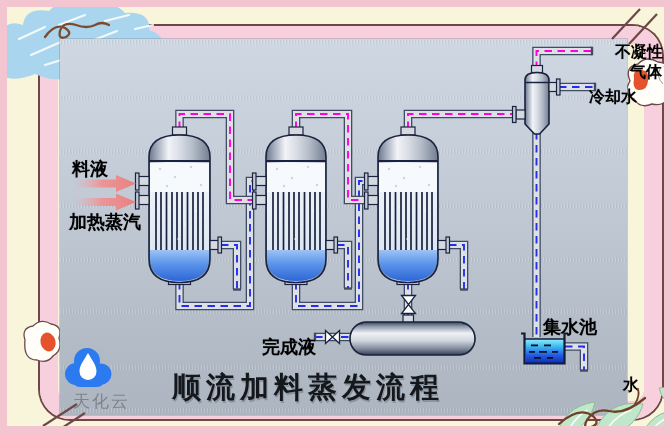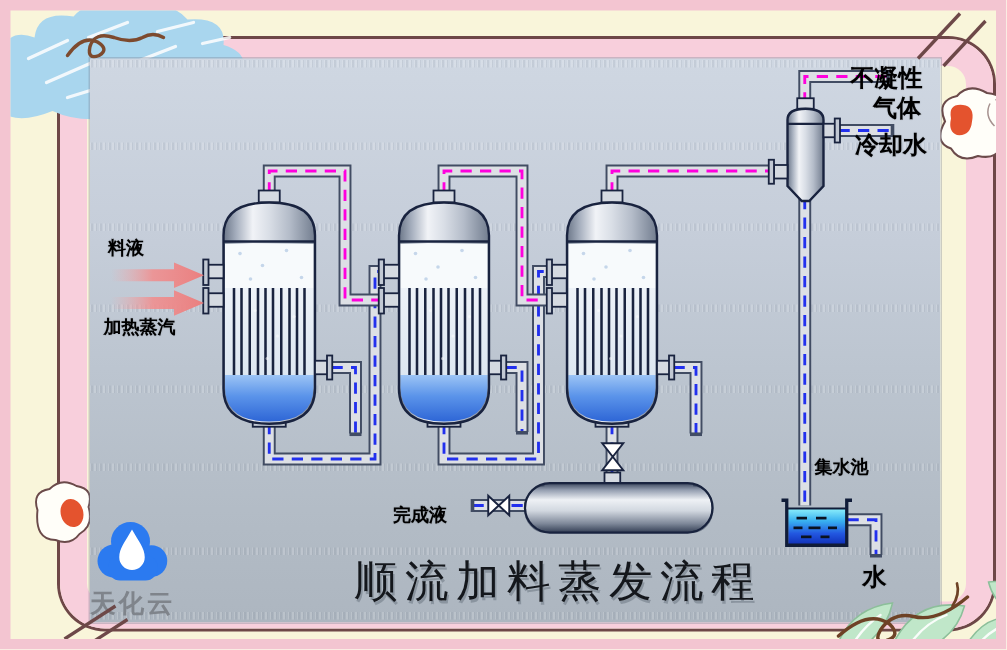--- a/index.html
+++ b/index.html
@@ -9,29 +9,29 @@
   .band{position:absolute;left:33px;top:19px;width:622px;height:393px;box-sizing:border-box;
         border:18px solid #f8cfdc;border-radius:30px;box-shadow:0 0 0 2px #6e4747;z-index:1;}
   .deco{position:absolute;z-index:2;}
   .deco.over{z-index:6;}
   .panel{position:absolute;left:53px;top:32px;width:567px;height:376px;z-index:3;
          background:linear-gradient(180deg,#cfd7e2 0%,#c6ceda 30%,#bcc5d0 55%,#b3bcc6 80%,#adb6c0 100%);
          box-shadow:0 0 0 1px rgba(120,130,145,.35);}
   .rib{position:absolute;left:0;width:100%;height:5px;opacity:.55;
        background:repeating-linear-gradient(90deg,rgba(255,255,255,.30) 0 1px,rgba(95,105,120,.18) 1px 2px,rgba(255,255,255,0) 2px 3px);}
   .diagram{position:absolute;left:0;top:0;width:567px;height:376px;}
-  .lbl{position:absolute;color:#000;font-weight:bold;font-size:12px;white-space:nowrap;z-index:5;
+  .lbl{position:absolute;color:#000;font-weight:bold;font-size:18px;white-space:nowrap;z-index:5;
        text-shadow:0 0 1px rgba(0,0,0,.25);}
-  .lbl.big{font-size:16px;}
-  .title{position:absolute;left:112px;top:329px;width:336px;text-align:right;z-index:5;
-         font-size:29px;font-weight:normal;letter-spacing:5px;color:#14171c;
+  .lbl.big{font-size:16px;margin-left:48px;}
+  .title{position:absolute;left:112px;top:329px;width:336px;text-align:left;z-index:5;
+         font-size:29px;font-weight:bold;letter-spacing:5px;color:#14171c;
          text-shadow:1px 2px 0 rgba(110,120,132,.55);}
   .wm{position:absolute;left:0px;top:305px;z-index:5;width:110px;}
-  .wm-text{margin-top:-2px;margin-left:0px;font-family:"Liberation Sans","DejaVu Sans",sans-serif;
-           font-weight:bold;font-size:17px;letter-spacing:2px;color:#7f848b;}
+  .wm-text{margin-top:-2px;margin-left:13px;font-family:"Liberation Sans","DejaVu Sans",sans-serif;
+           font-weight:normal;font-size:17px;letter-spacing:2px;color:#7f848b;}
   
   .po{stroke:#414c63;stroke-width:8.6;fill:none;}
   .pi{stroke:#dde0e5;stroke-width:6;fill:none;}
   .dm{stroke:#ff00dd;stroke-width:1.9;fill:none;stroke-dasharray:7.5 5.5;}
   .db{stroke:#2230ee;stroke-width:1.9;fill:none;stroke-dasharray:7.5 5.5;}
   .cap{stroke:#414c63;stroke-width:2.4;}
   .vout{stroke:#19233f;stroke-width:1.6;}
   .noz{fill:#d5dae1;stroke:#19233f;stroke-width:1.2;}
   .plate{fill:#c2c9d4;stroke:#19233f;stroke-width:1.2;}
   .tube{stroke:#19233f;stroke-width:1.7;}
@@ -391,23 +391,23 @@
       </g>
       <g>
         <polygon points="14,159 56,159 56,154.5 76,163 56,171.5 56,167 14,167" fill="url(#arrGrad)"></polygon>
       </g>
     </svg>
 
     <div class="lbl" style="left:12px;top:118px">料液</div>
     <div class="lbl" style="left:9px;top:171px">加热蒸汽</div>
     <div class="lbl big" style="left:507px;top:3px">不凝性</div>
     <div class="lbl big" style="left:522px;top:23px">气体</div>
-    <div class="lbl big" style="left:510px;top:48px">冷却水</div>
+    <div class="lbl big" style="left:481px;top:48px">冷却水</div>
     <div class="lbl" style="left:202px;top:296px">完成液</div>
-    <div class="lbl" style="left:483px;top:264px">集水池</div>
+    <div class="lbl" style="left:483px;top:276px">集水池</div>
     <div class="lbl big" style="left:515px;top:336px">水</div>
 
     <div class="title">顺流加料蒸发流程</div>
 
     <div class="wm">
       <svg width="52" height="44" viewBox="0 0 52 44" style="margin-left:2px;">
         <g fill="#2b7af0">
           <circle cx="14" cy="30" r="11"></circle>
             <circle cx="25" cy="17" r="13"></circle>
             <circle cx="39" cy="30" r="10.5"></circle>

